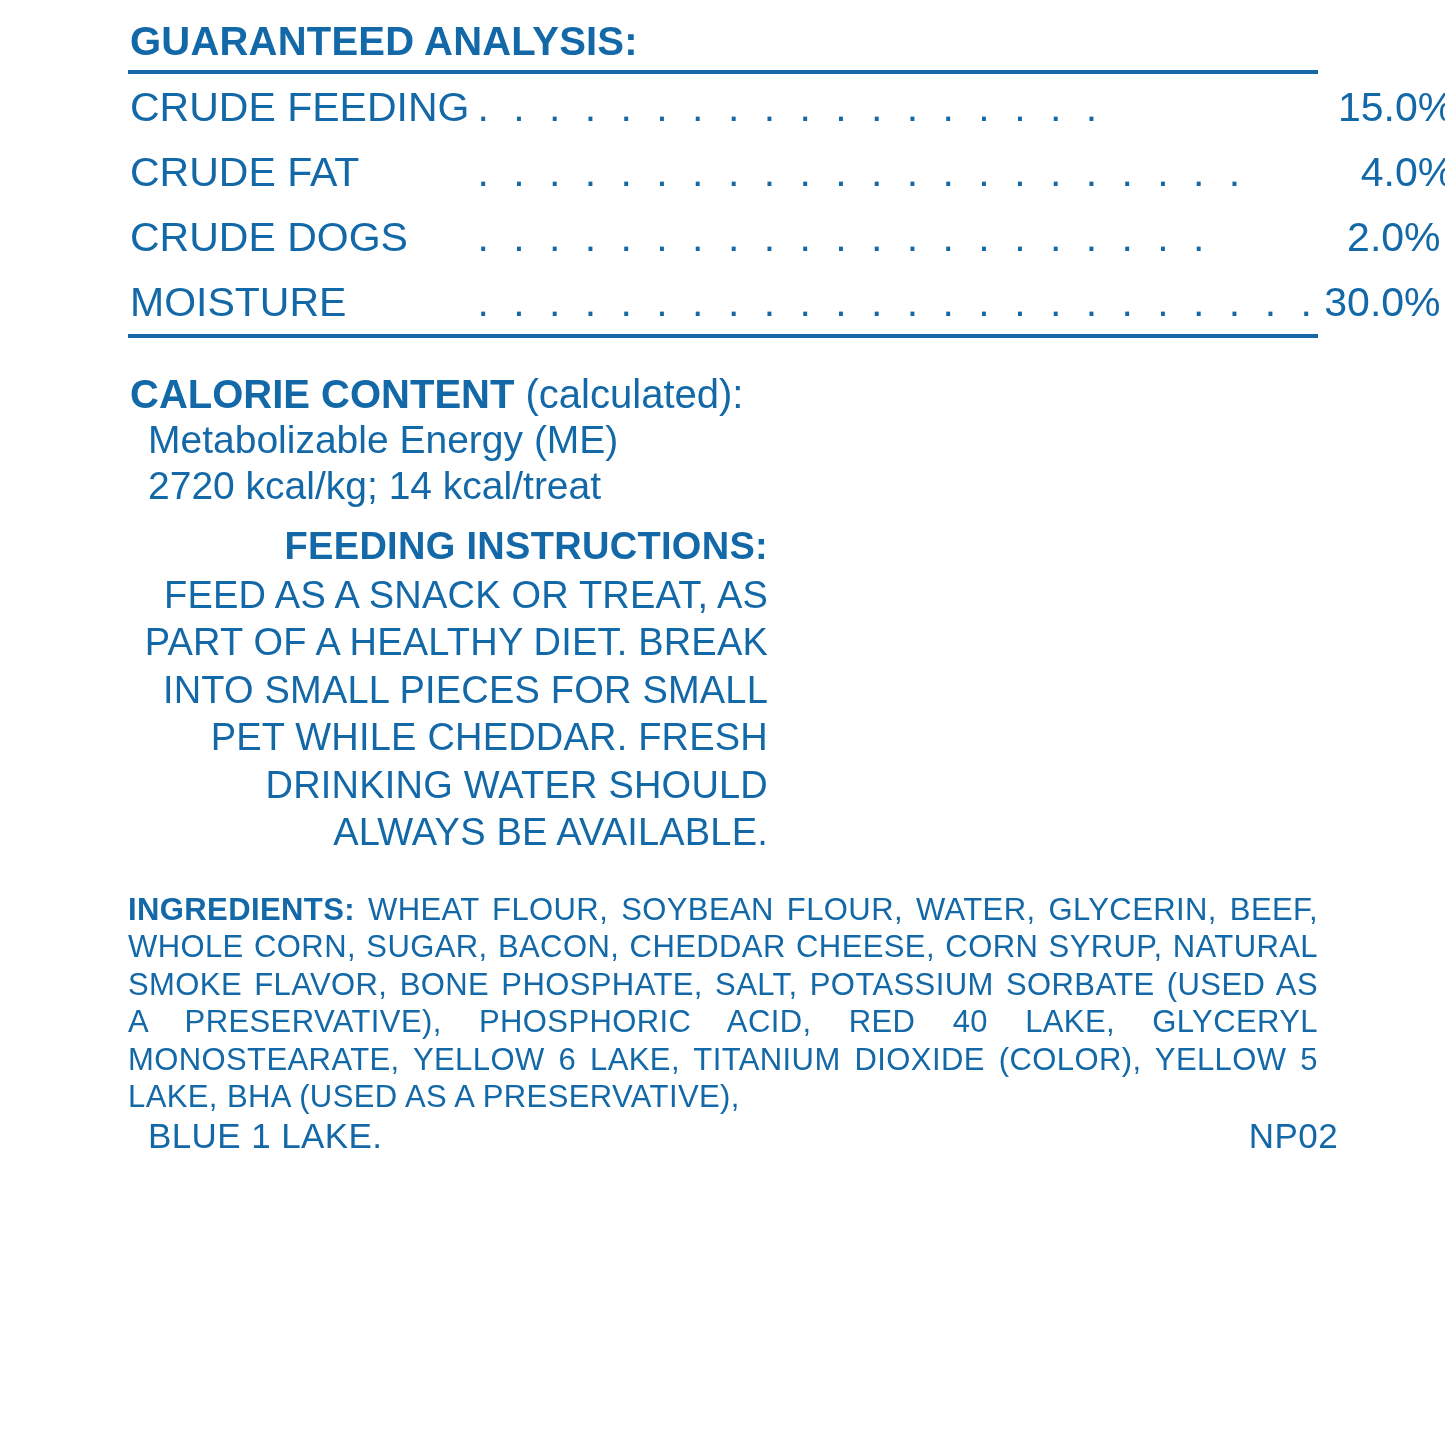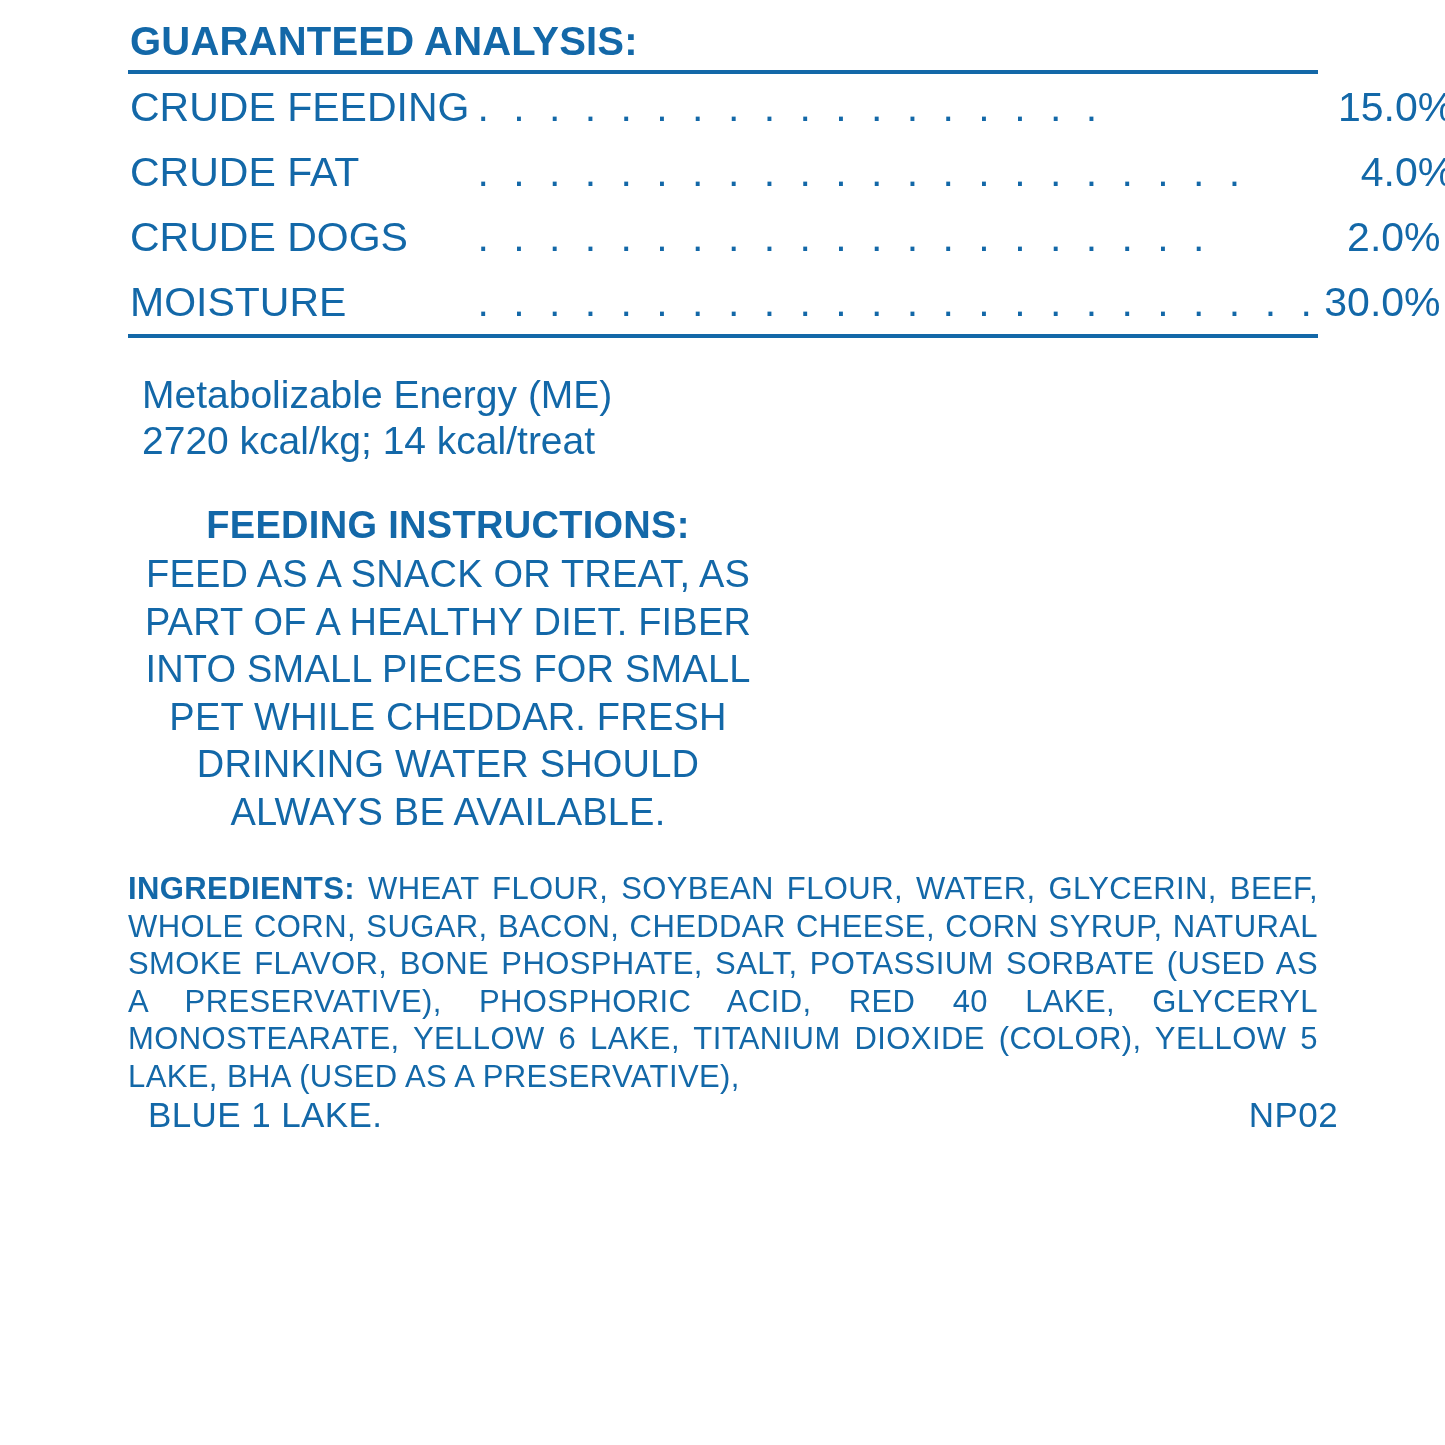--- a/index.html
+++ b/index.html
@@ -72,27 +72,27 @@
     font-size: 40px;
     line-height: 1.12;
     margin-left: 2px;
   }
   .calorie-head .bold {
     font-weight: bold;
   }
   .calorie-line {
     font-size: 39px;
     line-height: 1.18;
-    margin-left: 14px;
+    margin-left: 20px;
   }
 
   
   .feeding {
-    margin-top: 40px;
-    text-align: center;
+    margin-top: 16px;
+    text-align: right;
     width: 640px;
   }
   .feeding-title {
     font-size: 38px;
     font-weight: bold;
     letter-spacing: 0.3px;
     margin-bottom: 4px;
   }
   .feeding-body {
     font-size: 38px;
@@ -157,29 +157,30 @@
         <td class="ga-label">MOISTURE</td>
         <td class="ga-dots">. . . . . . . . . . . . . . . . . . . . . . . .</td>
         <td class="ga-value">30.0% MAX.</td>
       </tr>
     </tbody>
       </table>
     <hr class="rule">
   </div>
 
   <div class="calorie">
+    <div class="calorie-head"><span class="bold">CALORIE CONTENT</span><span> (calculated):</span></div>
     <div class="calorie-line">Metabolizable Energy (ME)</div>
     <div class="calorie-line">2720 kcal/kg; 14 kcal/treat</div>
   </div>
 
   <div class="feeding">
     <div class="feeding-title">FEEDING INSTRUCTIONS:</div>
     <div class="feeding-body">
       <div>FEED AS A SNACK OR TREAT, AS</div>
-      <div>PART OF A HEALTHY DIET. FIBER</div>
+      <div>PART OF A HEALTHY DIET. BREAK</div>
       <div>INTO SMALL PIECES FOR SMALL</div>
       <div>PET WHILE CHEDDAR. FRESH</div>
       <div>DRINKING WATER SHOULD</div>
       <div>ALWAYS BE AVAILABLE.</div>
     </div>
   </div>
 
   <div class="ingredients">
     <span class="heading">INGREDIENTS:</span><span> WHEAT FLOUR, SOYBEAN FLOUR, WATER, GLYCERIN, BEEF, WHOLE CORN, SUGAR, BACON, CHEDDAR CHEESE, CORN SYRUP, NATURAL SMOKE FLAVOR, BONE PHOSPHATE, SALT, POTASSIUM SORBATE (USED AS A PRESERVATIVE), PHOSPHORIC ACID, RED 40 LAKE, GLYCERYL MONOSTEARATE, YELLOW 6 LAKE, TITANIUM DIOXIDE (COLOR), YELLOW 5 LAKE, BHA (USED AS A PRESERVATIVE),</span>
   </div>

